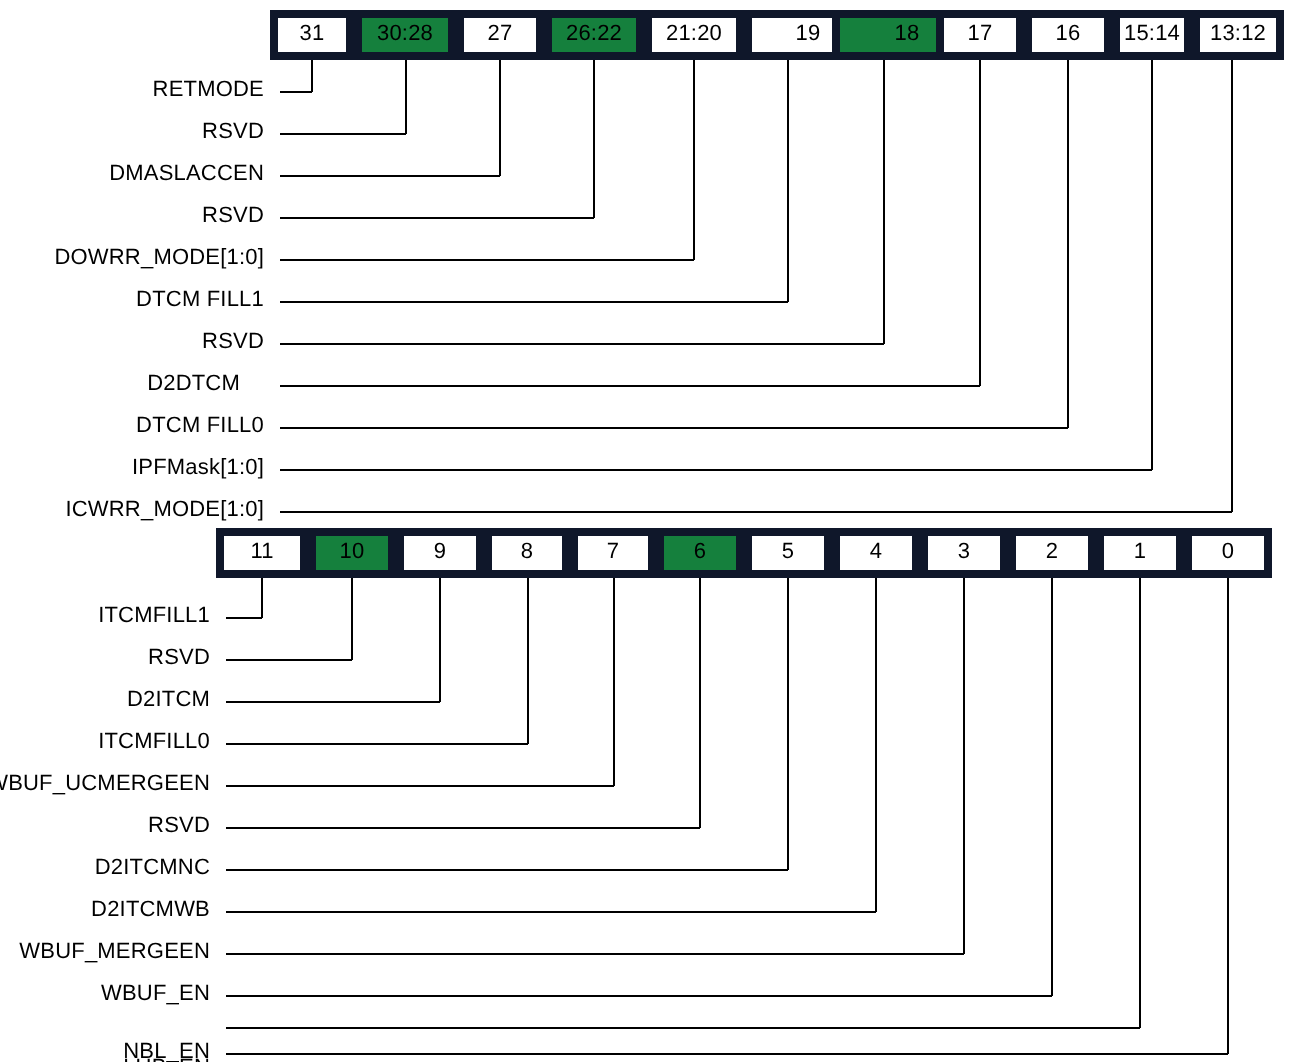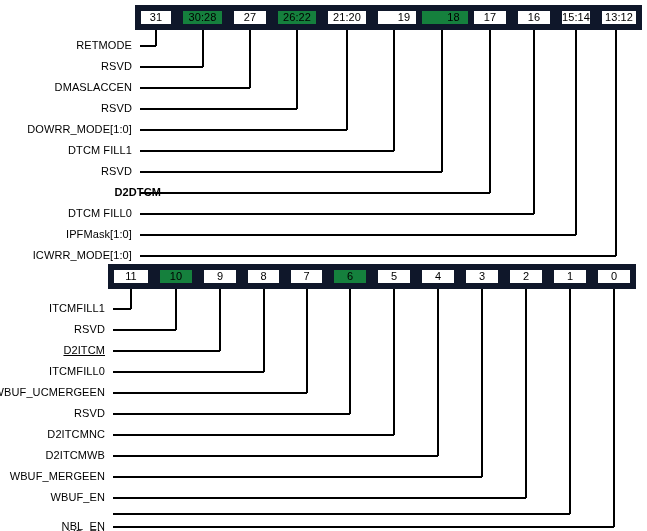--- a/index.html
+++ b/index.html
@@ -17,21 +17,21 @@
   }
   #canvas {
     position: absolute;
     left: 0; top: 0;
     width: 647px;
     height: 531px;
   }
   .bitcell {
     position: absolute;
     box-sizing: border-box;
-    border: 6px solid #0f172a;
+    border: 4px solid #0f172a;
     background: #ffffff;
     font-size: 11px;
     line-height: 1;
     display: flex;
     align-items: center;
     justify-content: center;
     letter-spacing: 0.1px;
   }
   .bitcell.shaded {
     background: #15803d;
@@ -120,39 +120,39 @@
     <div class="bitcell" style="left: 512px; top: 5px; width: 44px; height: 25px;">16</div>
     <div class="bitcell" style="left: 556px; top: 5px; width: 40px; height: 25px;">15:14</div>
     <div class="bitcell" style="left: 596px; top: 5px; width: 46px; height: 25px;">13:12</div>
     <div class="fieldlabel" style="right: 515px; top: 40px;">RETMODE</div>
     <div class="fieldlabel" style="right: 515px; top: 61px;">RSVD</div>
     <div class="fieldlabel" style="right: 515px; top: 82px;">DMASLACCEN</div>
     <div class="fieldlabel" style="right: 515px; top: 103px;">RSVD</div>
     <div class="fieldlabel" style="right: 515px; top: 124px;">DOWRR_MODE[1:0]</div>
     <div class="fieldlabel" style="right: 515px; top: 145px;">DTCM FILL1</div>
     <div class="fieldlabel" style="right: 515px; top: 166px;">RSVD</div>
-    <div class="fieldlabel" style="right: 486px; top: 187px; font-weight: bold;">D2DTCM</div>
+    <div class="fieldlabel" style="right: 527px; top: 187px;">D2DTCM</div>
     <div class="fieldlabel" style="right: 515px; top: 208px;">DTCM FILL0</div>
     <div class="fieldlabel" style="right: 515px; top: 229px;">IPFMask[1:0]</div>
     <div class="fieldlabel" style="right: 515px; top: 250px;">ICWRR_MODE[1:0]</div>
     <div class="bitcell" style="left: 108px; top: 264px; width: 46px; height: 25px;">11</div>
     <div class="bitcell shaded" style="left: 154px; top: 264px; width: 44px; height: 25px;">10</div>
     <div class="bitcell" style="left: 198px; top: 264px; width: 44px; height: 25px;">9</div>
     <div class="bitcell" style="left: 242px; top: 264px; width: 43px; height: 25px;">8</div>
     <div class="bitcell" style="left: 285px; top: 264px; width: 43px; height: 25px;">7</div>
     <div class="bitcell shaded" style="left: 328px; top: 264px; width: 44px; height: 25px;">6</div>
     <div class="bitcell" style="left: 372px; top: 264px; width: 44px; height: 25px;">5</div>
     <div class="bitcell" style="left: 416px; top: 264px; width: 44px; height: 25px;">4</div>
     <div class="bitcell" style="left: 460px; top: 264px; width: 44px; height: 25px;">3</div>
     <div class="bitcell" style="left: 504px; top: 264px; width: 44px; height: 25px;">2</div>
     <div class="bitcell" style="left: 548px; top: 264px; width: 44px; height: 25px;">1</div>
     <div class="bitcell" style="left: 592px; top: 264px; width: 44px; height: 25px;">0</div>
     <div class="fieldlabel" style="right: 542px; top: 303px;">ITCMFILL1</div>
     <div class="fieldlabel" style="right: 542px; top: 324px;">RSVD</div>
-    <div class="fieldlabel" style="right: 542px; top: 345px; text-decoration: underline;">D2ITCM</div>
+    <div class="fieldlabel" style="right: 542px; top: 345px;">D2ITCM</div>
     <div class="fieldlabel" style="right: 542px; top: 366px;">ITCMFILL0</div>
     <div class="fieldlabel" style="right: 542px; top: 387px;">WBUF_UCMERGEEN</div>
     <div class="fieldlabel" style="right: 542px; top: 408px;">RSVD</div>
     <div class="fieldlabel" style="right: 542px; top: 429px;">D2ITCMNC</div>
     <div class="fieldlabel" style="right: 542px; top: 450px;">D2ITCMWB</div>
     <div class="fieldlabel" style="right: 542px; top: 471px;">WBUF_MERGEEN</div>
     <div class="fieldlabel" style="right: 542px; top: 492px;">WBUF_EN</div>
     <div class="fieldlabel" style="right: 542px; top: 508px; margin-top: 21px;">LUB_EN</div>
     <div class="fieldlabel" style="right: 542px; top: 521px;">NBL_EN</div>
   </div>

